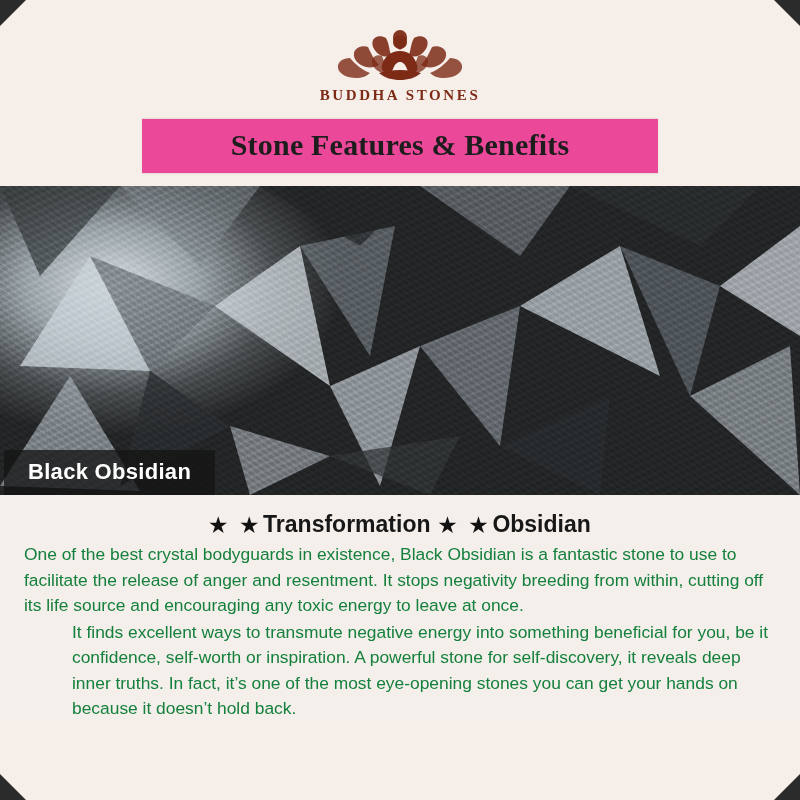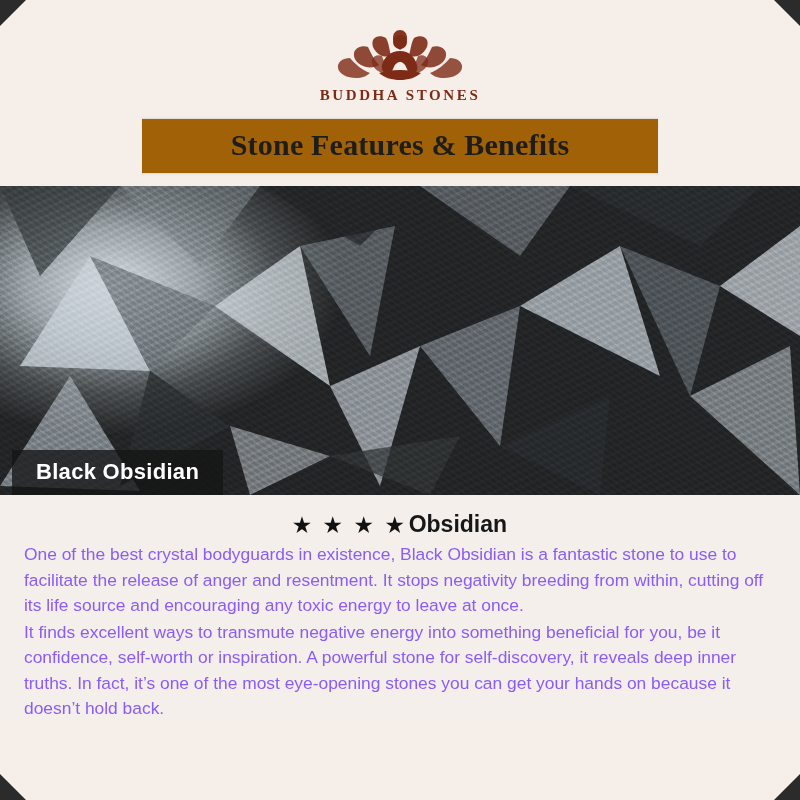--- a/index.html
+++ b/index.html
@@ -70,21 +70,21 @@
     color: #7d2b17;
     font-weight: bold;
     margin-top: 1px;
   }
 
   
   .title-band {
     position: relative;
     margin: 6px auto 12px auto;
     width: 516px;
-    background: #a16207;
+    background: #ec4899;
     border-top: 1px solid #e6ddd4;
     border-bottom: 1px solid #e6ddd4;
     box-shadow: 0 0 0 1px rgba(0,0,0,0.02);
     text-align: center;
     padding: 9px 0 11px 0;
   }
   .title-band h1 {
     margin: 0;
     font-family: "Liberation Serif", serif;
     font-size: 30px;
@@ -118,21 +118,21 @@
   .photo .grain {
     position: absolute;
     inset: 0;
     background:
       repeating-linear-gradient(37deg, rgba(255,255,255,0.07) 0 2px, rgba(0,0,0,0.05) 2px 5px),
       repeating-linear-gradient(-24deg, rgba(255,255,255,0.05) 0 3px, rgba(0,0,0,0.06) 3px 7px);
     mix-blend-mode: overlay;
   }
   .photo-label {
     position: absolute;
-    left: 12px;
+    left: 4px;
     bottom: 0;
     background: rgba(20,20,20,0.78);
     color: #ffffff;
     font-family: "Liberation Sans", sans-serif;
     font-weight: bold;
     font-size: 22px;
     padding: 9px 24px 10px 24px;
     letter-spacing: 0.3px;
   }
 
@@ -163,28 +163,29 @@
     font-size: 20px;
     margin-right: 5px;
     color: #111;
     line-height: 1;
   }
 
   .body-text {
     font-family: "Liberation Sans", sans-serif;
     font-size: 17.4px;
     line-height: 1.47;
-    color: #8b5cf6;
+    color: #15803d;
     padding: 2px 2px 0 2px;
   }
   .body-text p {
     margin: 0 0 0 0;
   }
   .body-text p + p {
     margin-top: 1px;
+    margin-left: 48px;
   }
 </style>
 </head>
 <body>
 
 <div class="page">
 
   <div class="corner tl"></div>
   <div class="corner tr"></div>
   <div class="corner bl"></div>
@@ -247,20 +248,21 @@
     <div class="photo-label">Black Obsidian</div>
   </div>
 
   <div class="content">
     <div class="benefits">
       <div class="benefit">
         <span class="star">★</span>
       </div>
       <div class="benefit">
         <span class="star">★</span>
+        <span>Transformation</span>
       </div>
       <div class="benefit">
         <span class="star">★</span>
       </div>
       <div class="benefit">
         <span class="star">★</span>
         <span>Obsidian</span>
       </div>
     </div>
 

